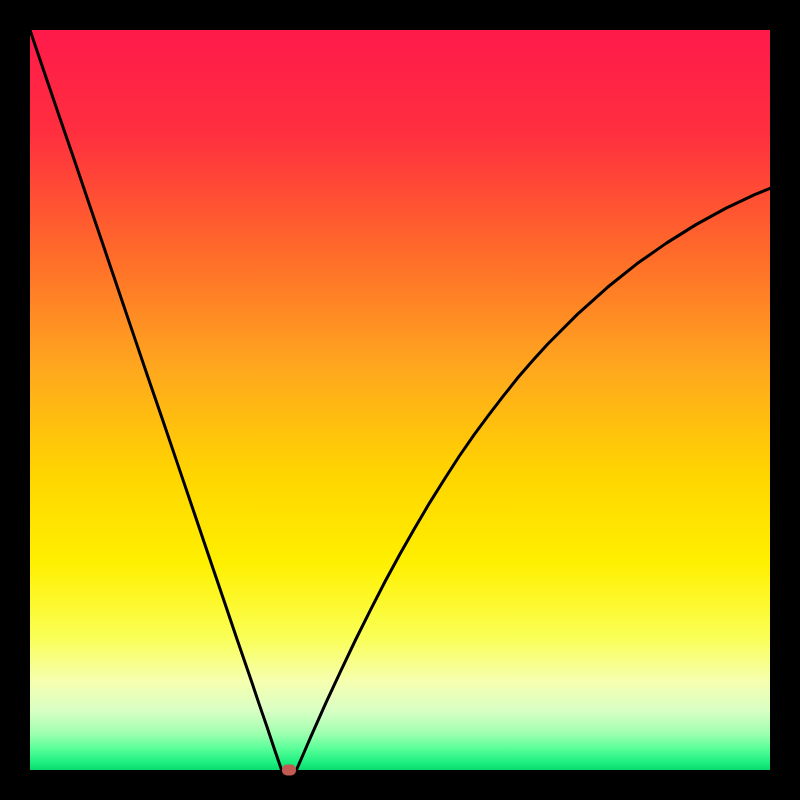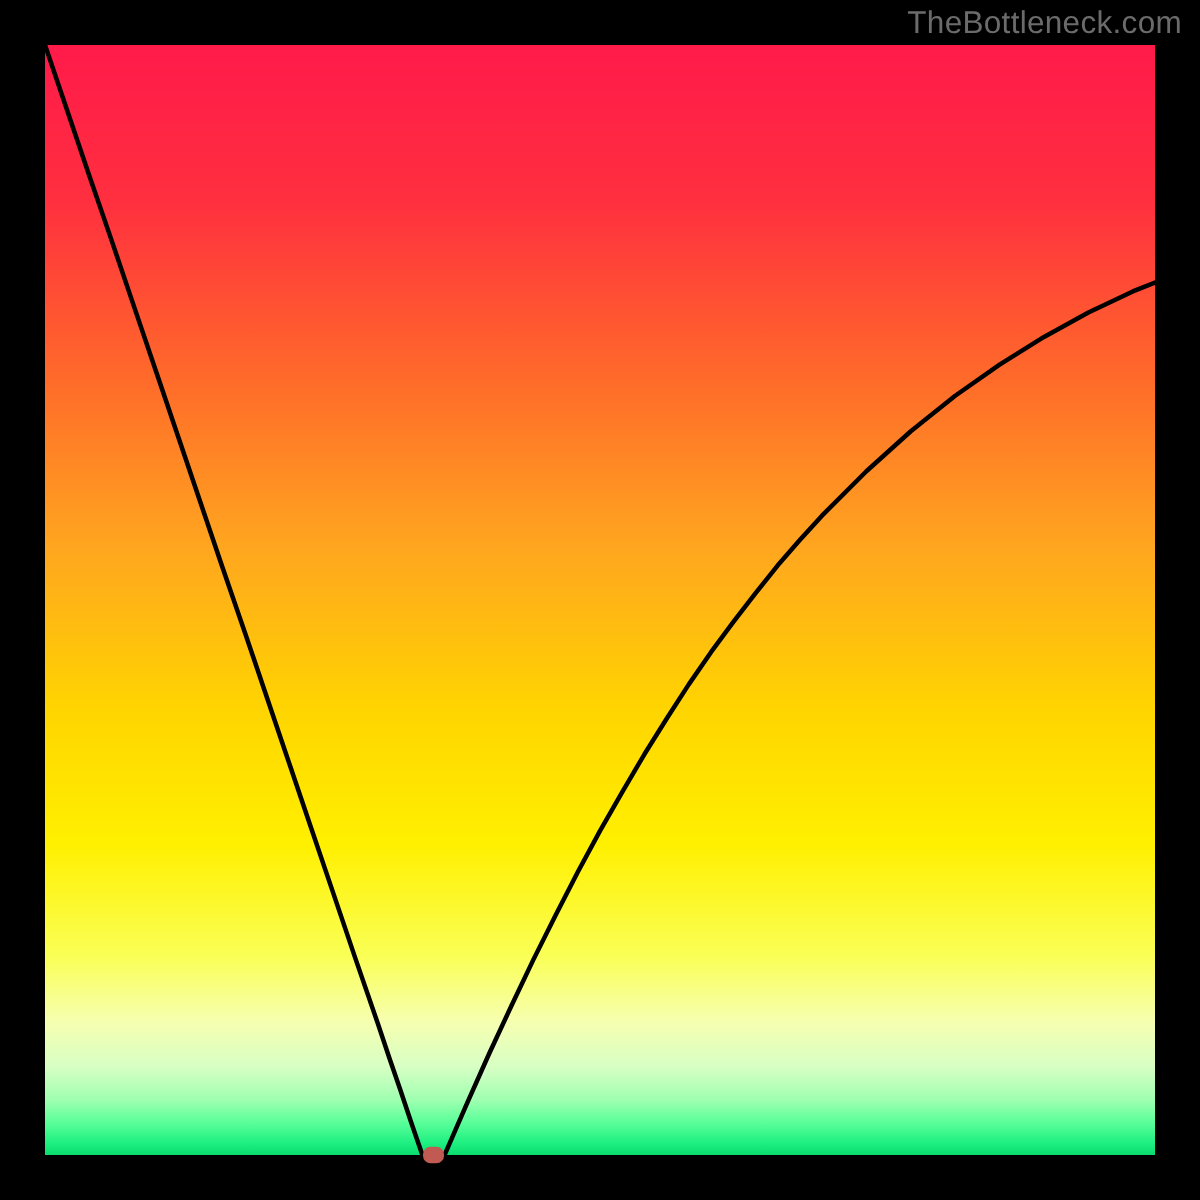--- a/index.html
+++ b/index.html
@@ -65,14 +65,13 @@
   <div class="frame"></div>
 
   <div class="plot-area" id="plot" style="left: 30px; top: 30px; width: 740px; height: 740px;">
     <div class="gradient-bg" id="grad" style="background: linear-gradient(rgb(255, 26, 74) 0%, rgb(255, 47, 63) 14%, rgb(255, 106, 42) 30%, rgb(255, 165, 31) 45%, rgb(255, 213, 0) 60%, rgb(255, 240, 0) 72%, rgb(250, 255, 85) 82%, rgb(246, 255, 176) 88%, rgb(216, 255, 196) 92%, rgb(160, 255, 176) 95%, rgb(93, 255, 154) 97%, rgb(28, 239, 128) 99%, rgb(10, 219, 110) 100%);"></div>
     <svg class="curve" id="curveSvg" width="740" height="740" viewBox="0 0 740 740">
         <path d="M0.00 0.00 L14.80 43.66 L29.60 87.32 L44.40 130.24 L59.20 173.90 L74.00 217.56 L88.80 261.22 L103.60 304.88 L118.40 348.54 L133.20 391.46 L148.00 435.12 L162.80 478.78 L177.60 522.44 L192.40 566.10 L207.20 609.76 L222.00 652.68 L229.40 674.88 L236.80 696.34 L244.20 718.54 L251.60 740.00 L259.00 740.00 L266.40 740.00 L273.80 722.98 L281.20 705.96 L296.00 672.66 L310.80 640.84 L325.60 609.76 L340.40 580.16 L355.20 551.30 L370.00 523.92 L384.80 498.02 L399.60 472.86 L414.40 449.18 L429.20 426.24 L444.00 404.78 L458.80 384.80 L473.60 365.56 L488.40 347.06 L503.20 330.04 L518.00 313.76 L547.60 284.16 L577.20 257.52 L606.80 233.84 L636.40 213.12 L666.00 194.62 L695.60 178.34 L725.20 164.28 L740.00 158.36 " fill="none" stroke="#000" stroke-width="3" stroke-linecap="round" stroke-linejoin="round"></path>
       </svg>
     <div class="min-marker" id="minMarker" style="left: 259px; top: 740px; background: rgb(192, 90, 82);"></div>
   </div>
 
-  <div class="watermark">TheBottleneck.com</div>
 </div>
 
 </body></html>

